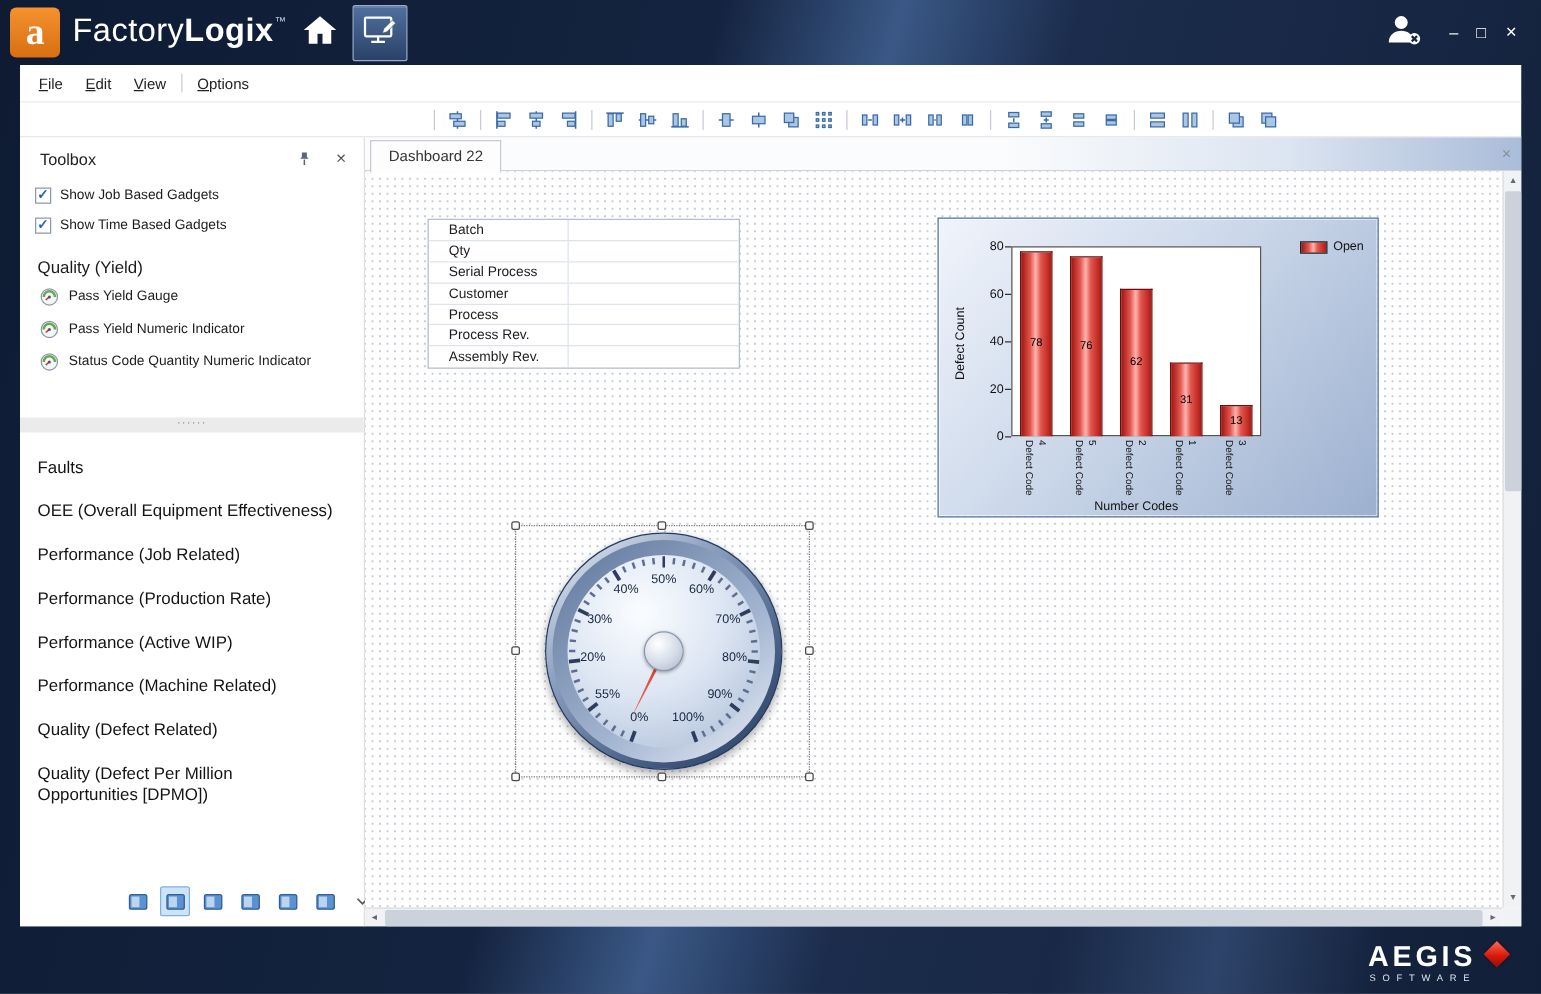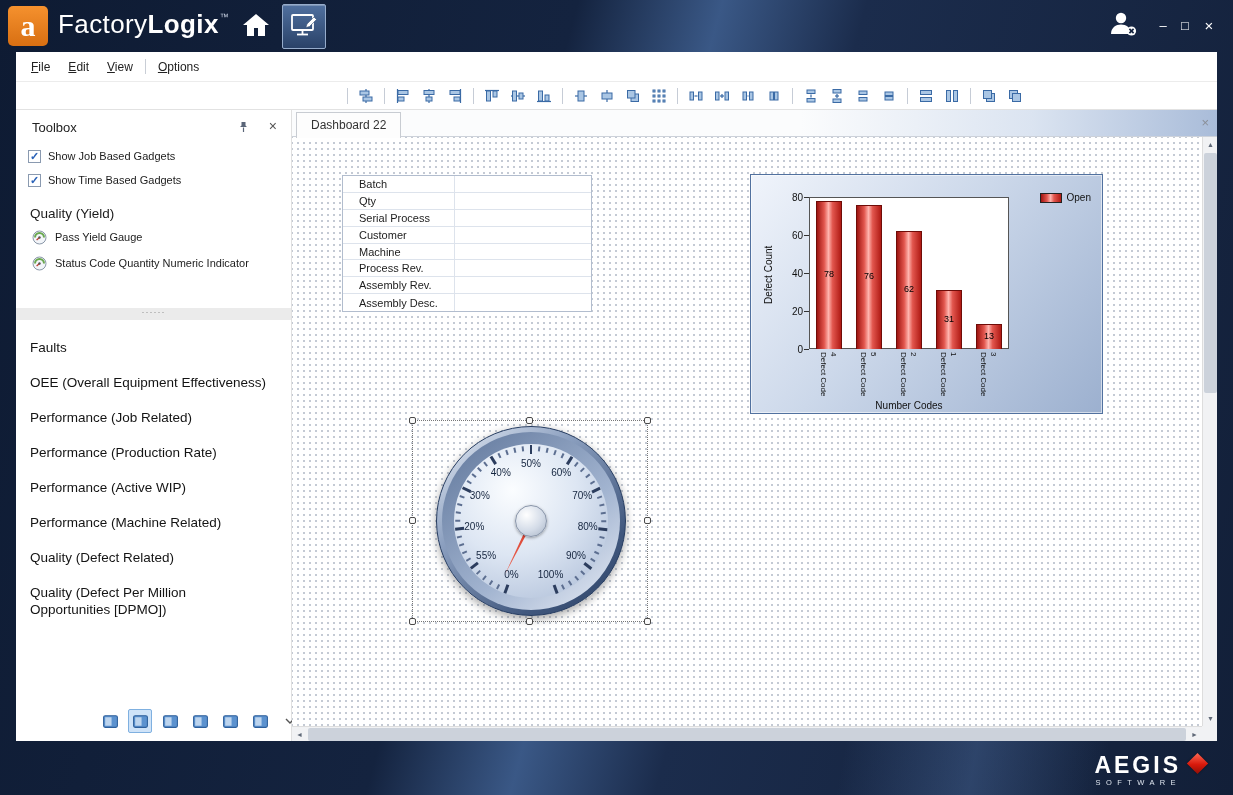--- a/index.html
+++ b/index.html
@@ -400,20 +400,31 @@
             </div>
             <div class="gadget-item">
               <span class="gadget-icon">
                 <svg width="15" height="15" viewBox="0 0 15 15">
                   <circle cx="7.5" cy="7.5" r="6.5" fill="#f2f5f9" stroke="#8a97a8"></circle>
                   <path d="M3 7.5 A4.5 4.5 0 0 1 12 7.5" fill="none" stroke="#6aa84f" stroke-width="2"></path>
                   <line x1="7.5" y1="7.5" x2="4.6" y2="10" stroke="#c23b31" stroke-width="1.3"></line>
                   <circle cx="7.5" cy="7.5" r="1.2" fill="#555"></circle>
                 </svg>
               </span>
+              <span class="gadget-label">Pass Yield Numeric Indicator</span>
+            </div>
+            <div class="gadget-item">
+              <span class="gadget-icon">
+                <svg width="15" height="15" viewBox="0 0 15 15">
+                  <circle cx="7.5" cy="7.5" r="6.5" fill="#f2f5f9" stroke="#8a97a8"></circle>
+                  <path d="M3 7.5 A4.5 4.5 0 0 1 12 7.5" fill="none" stroke="#6aa84f" stroke-width="2"></path>
+                  <line x1="7.5" y1="7.5" x2="4.6" y2="10" stroke="#c23b31" stroke-width="1.3"></line>
+                  <circle cx="7.5" cy="7.5" r="1.2" fill="#555"></circle>
+                </svg>
+              </span>
               <span class="gadget-label">Status Code Quantity Numeric Indicator</span>
             </div>
           </div>
         <div class="tbx-splitter">······</div>
         <div class="cat-list">
             <div class="cat-item">Faults</div>
             <div class="cat-item">OEE (Overall Equipment Effectiveness)</div>
             <div class="cat-item">Performance (Job Related)</div>
             <div class="cat-item">Performance (Production Rate)</div>
             <div class="cat-item">Performance (Active WIP)</div>
@@ -486,33 +497,29 @@
                 </div>
                 <div class="tg-row">
                   <div class="tg-label">Serial Process</div>
                   <div class="tg-value"></div>
                 </div>
                 <div class="tg-row">
                   <div class="tg-label">Customer</div>
                   <div class="tg-value"></div>
                 </div>
                 <div class="tg-row">
-                  <div class="tg-label">Machine</div>
+                  <div class="tg-label">Process</div>
                   <div class="tg-value"></div>
                 </div>
                 <div class="tg-row">
                   <div class="tg-label">Process Rev.</div>
                   <div class="tg-value"></div>
                 </div>
                 <div class="tg-row">
                   <div class="tg-label">Assembly Rev.</div>
-                  <div class="tg-value"></div>
-                </div>
-                <div class="tg-row">
-                  <div class="tg-label">Assembly Desc.</div>
                   <div class="tg-value"></div>
                 </div>
               </div>
           </div>
 
           <div class="chart-gadget">
             <div class="ch-ytitle">Defect Count</div>
             <div class="ch-xtitle">Number Codes</div>
             <div class="ch-legend">
               <span class="ch-swatch"></span>

